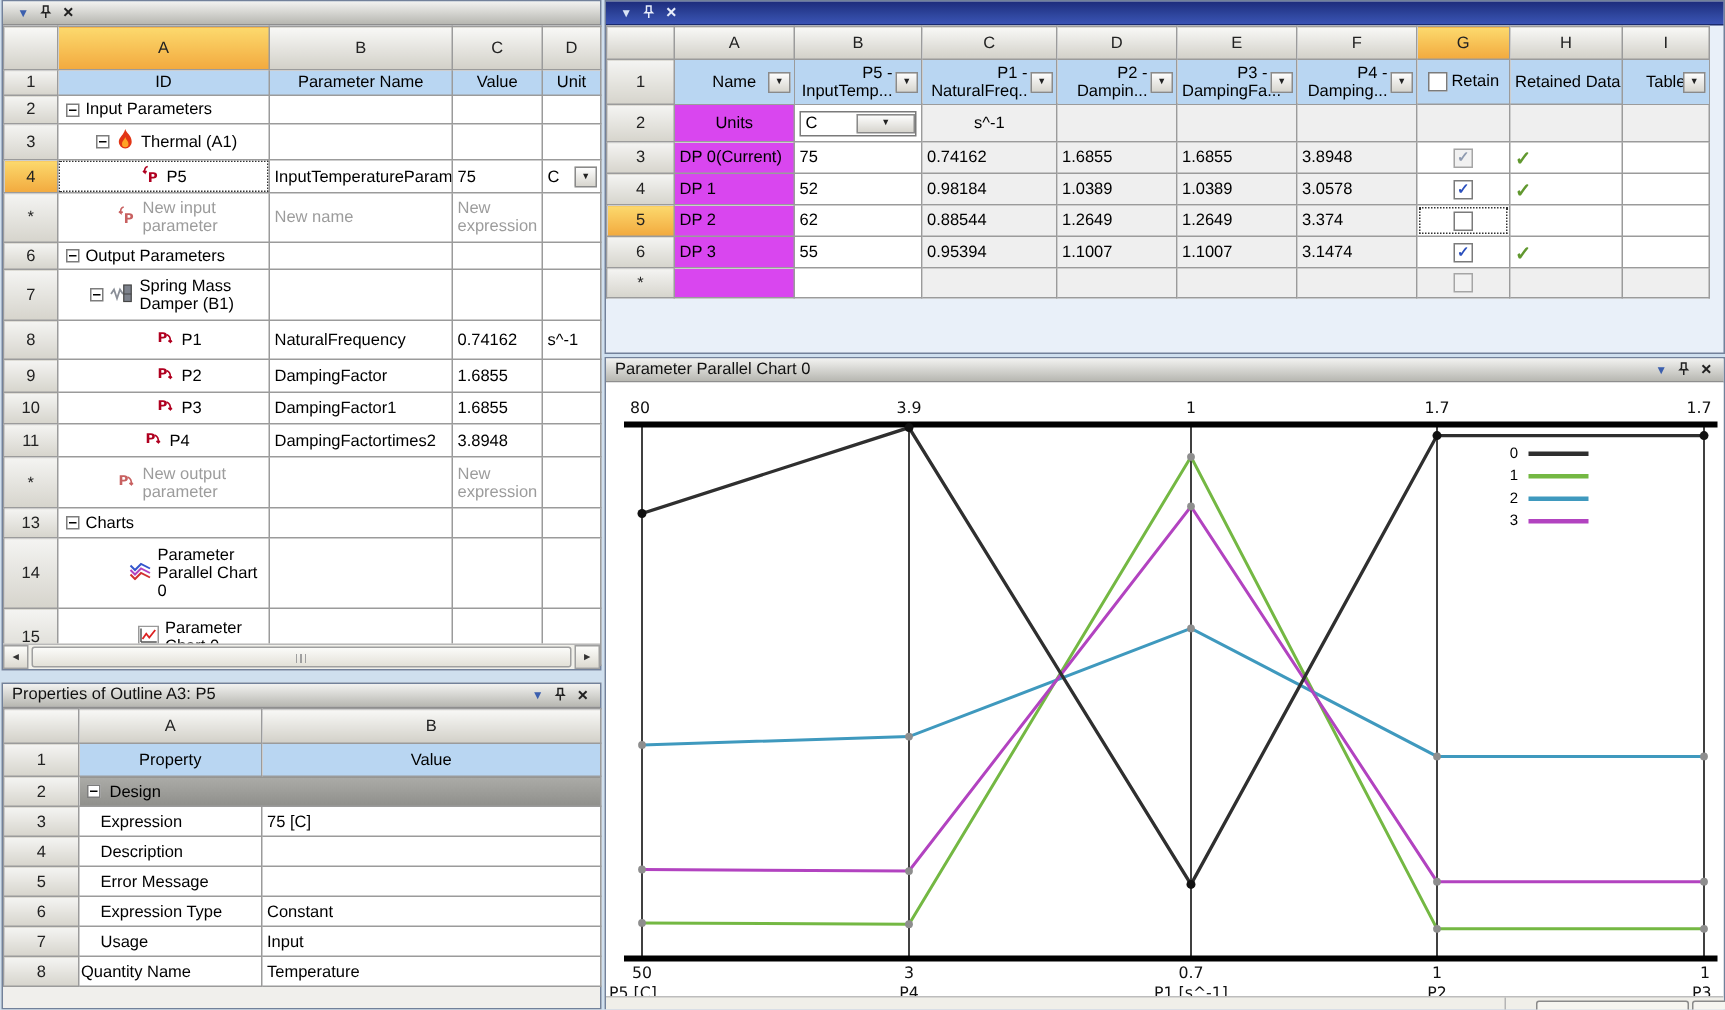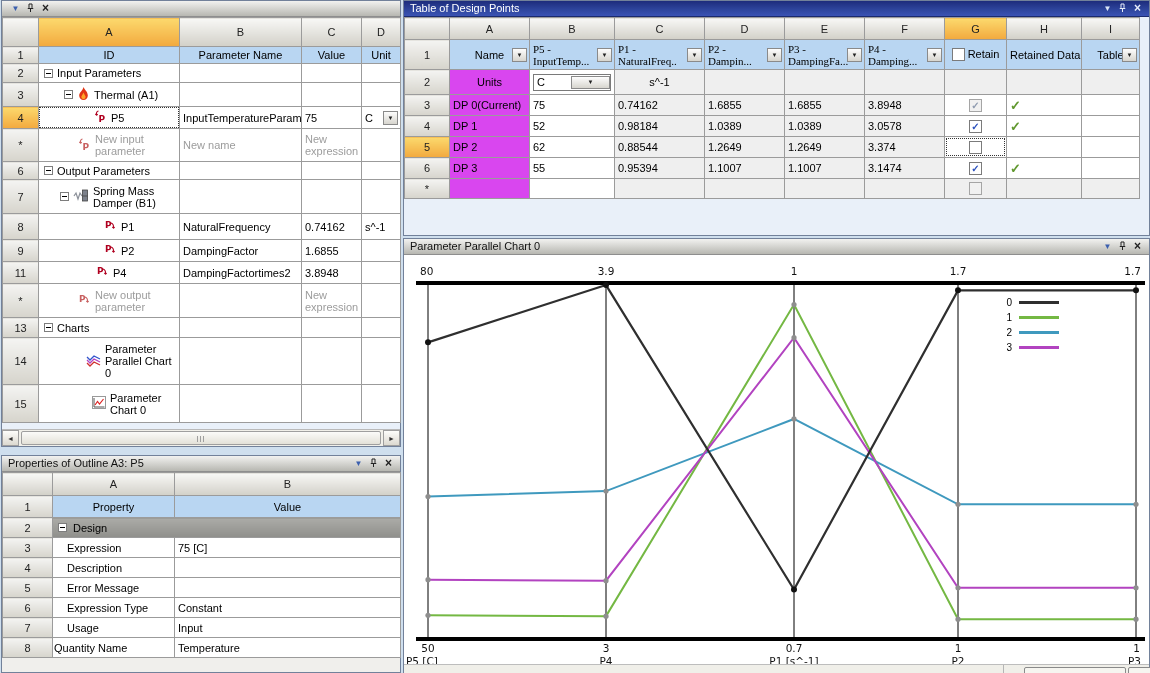--- a/index.html
+++ b/index.html
@@ -64,21 +64,21 @@
   #props-table td.c0{width:50px} #props-table td.c1{width:122px} #props-table td.c2{width:226px}
   .general-row { background:linear-gradient(#ababa7,#8f8f8b); font-weight:normal; }
   .general-row .tree { gap:6px; }
 
   
   #design-panel { left:403px; top:0; width:747px; height:236px; }
   #design-table { width:735px; }
   #design-table td.c0{width:45px} #design-table td.c1{width:80px} #design-table td.c2{width:85px} #design-table td.c3{width:90px}
   #design-table td.c4{width:80px} #design-table td.c5{width:80px} #design-table td.c6{width:80px} #design-table td.c7{width:62px}
   #design-table td.c8{width:75px} #design-table td.c9{width:58px}
-  .two-line { line-height:12px; white-space:normal; text-align:left; padding-right:16px;font-family:Liberation Serif, serif; }
+  .two-line { line-height:12px; white-space:normal; text-align:right; padding-right:16px; }
   .dpname { background:#d946ef; }
   .units-combo { display:flex; align-items:center; border:1px solid #7a7a7a; background:#fff; height:17px; padding-left:3px; }
   .units-combo span { flex:1 1 auto; }
 
   
   #chart-panel { left:403px; top:238px; width:747px; height:435px; background:#fff; }
   #chart-body { position:relative; width:745px; height:418px; background:#fff; }
   #parallel-chart-svg { display:block; }
   #chart-legend { position:absolute; left:596px; top:40px; }
   .legend-row { display:flex; align-items:center; height:15px; }
@@ -232,20 +232,35 @@
                   <text x="1" y="9" font-size="9" font-weight="bold" fill="#b00020">P</text>
                   <path d="M7 4 Q10 5 9.5 9 L8.3 8 M9.5 9 L10.7 8.2" stroke="#b00020" stroke-width="1.1" fill="none"></path>
                 </svg></span>
               <span>P2</span>
             </div>
           </td>
       <td class="c2">DampingFactor</td>
       <td class="c3">1.6855</td>
       <td class="c4"></td>
     </tr>
+    <tr style="height:21px">
+      <td class="c0 rownum">10</td>
+      <td class="c1">
+            <div class="tree" style="padding-left:62px">
+              <span><svg width="13" height="13" viewBox="0 0 13 13">
+                  <text x="1" y="9" font-size="9" font-weight="bold" fill="#b00020">P</text>
+                  <path d="M7 4 Q10 5 9.5 9 L8.3 8 M9.5 9 L10.7 8.2" stroke="#b00020" stroke-width="1.1" fill="none"></path>
+                </svg></span>
+              <span>P3</span>
+            </div>
+          </td>
+      <td class="c2">DampingFactor1</td>
+      <td class="c3">1.6855</td>
+      <td class="c4"></td>
+    </tr>
     <tr style="height:22px">
       <td class="c0 rownum">11</td>
       <td class="c1">
             <div class="tree" style="padding-left:54px">
               <span><svg width="13" height="13" viewBox="0 0 13 13">
                   <text x="1" y="9" font-size="9" font-weight="bold" fill="#b00020">P</text>
                   <path d="M7 4 Q10 5 9.5 9 L8.3 8 M9.5 9 L10.7 8.2" stroke="#b00020" stroke-width="1.1" fill="none"></path>
                 </svg></span>
               <span>P4</span>
             </div>
@@ -384,21 +399,20 @@
       <td class="c0 rownum">8</td>
       <td class="c1" style="padding-left:1px">Quantity Name</td>
       <td class="c2">Temperature</td>
     </tr>
   </tbody>
     </table>
 </div>
 
 <div class="panel" id="design-panel">
   <div class="titlebar active">
-    <span class="title">Table of Design Points</span>
     <span class="tb-btn">▼</span>
     <span class="tb-btn">
         <svg class="pin-svg" width="9" height="10" viewBox="0 0 9 10">
           <path d="M3 1h3v3.5l1 1H2l1-1z M4.5 5.5v3.5" stroke="#e8eefb" stroke-width="1" fill="none"></path>
         </svg>
       </span>
     <span class="tb-btn tb-close">×</span>
   </div>
   <table id="design-table">
     <tbody>

